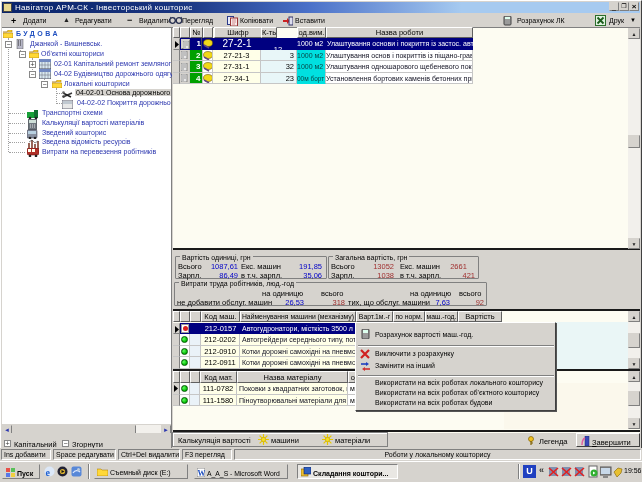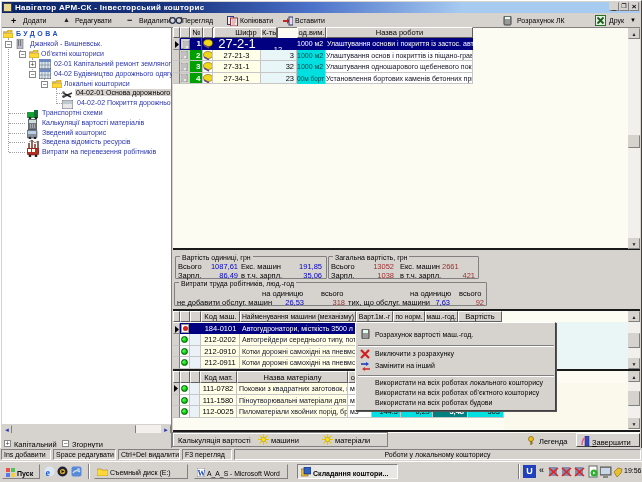--- a/index.html
+++ b/index.html
@@ -47,21 +47,21 @@
 .sbtn{background:#D6D3CE;font-size:5px;text-align:center;line-height:10px;color:#222}
 .dotv{width:0;border-left:1px dotted #a0a0a0}
 .doth{height:0;border-top:1px dotted #a0a0a0}
 </style></head>
 <body>
 
 <div class="ab ol" style="left:0;top:0;width:642px;height:461px;background:#D6D3CE"></div>
 
 <div class="ab" style="left:2px;top:2px;width:638px;height:11px;background:linear-gradient(90deg,#0A246A 0%,#1a3580 28%,#4a70c8 48%,#A6CAF0 72%)"></div>
 <div class="ab" style="left:3px;top:3px;width:9px;height:9px;background:#e8d890;border:1px solid #444"></div>
-<div class="ab" style="left:15px;top:2.5px;color:#fff;font-weight:bold;font-size:8px;letter-spacing:.3px">Навігатор АРМ-СК - Інвесторський кошторис</div>
+<div class="ab" style="left:15px;top:2.5px;color:#fff;font-weight:normal;font-size:8px;letter-spacing:.3px">Навігатор АРМ-СК - Інвесторський кошторис</div>
 
 <div class="ab ol2" style="left:609px;top:2px;width:10px;height:9px;background:#D6D3CE;font-size:7px;text-align:center;line-height:7px">_</div>
 <div class="ab ol2" style="left:619px;top:2px;width:10px;height:9px;background:#D6D3CE;font-size:6px;text-align:center;line-height:7px">❐</div>
 <div class="ab ol2" style="left:629px;top:2px;width:10px;height:9px;background:#D6D3CE;font-size:8px;text-align:center;line-height:8px;font-weight:bold">×</div>
 
 <div class="ab" style="left:2px;top:13px;width:638px;height:15px;background:#D6D3CE;border-bottom:1px solid #808080"></div>
 <div class="ab" id="toolbar-items" style="left:0;top:13px;width:642px;height:15px;font-size:7px">
  <span class="ab" style="left:11px;top:2.5px;font-weight:bold;font-size:9px">+</span>
  <span class="ab" style="left:23px;top:3.5px">Додати</span>
  <span class="ab" style="left:63px;top:3px;font-size:7px;color:#222">▲</span>
@@ -199,40 +199,40 @@
  <div class="ab ol2" style="left:161px;top:425px;width:10px;height:10px;background:#D6D3CE;text-align:center;font-size:6px;line-height:9px">►</div>
 </div>
 
 <div class="ab" style="left:173px;top:28px;width:467px;height:405px;background:#FDFCF2"></div>
 <div id="toptable" class="ab" style="left:0;top:0;width:642px;height:482px">
 
  <div class="hc" style="left:173px;top:27px;width:7px;height:11px"></div>
  <div class="hc" style="left:180px;top:27px;width:10px;height:11px"></div>
  <div class="hc" style="left:190px;top:27px;width:13px;height:11px">№</div>
  <div class="hc" style="left:203px;top:27px;width:10px;height:11px"></div>
- <div class="hc" style="left:214px;top:27px;width:64px;height:11px">Шифр</div>
+ <div class="hc" style="left:214px;top:27px;width:48px;height:11px">Шифр</div>
  <div class="hc" style="left:261px;top:27px;width:16px;height:11px">К-ть</div>
  <div class="hc" style="left:297px;top:27px;width:29px;height:11px">од.вим.</div>
  <div class="hc" style="left:326px;top:27px;width:147px;height:11px">Назва роботи</div>
  <div id="ttrows"></div>
 
  <div class="ab" style="left:180px;top:38px;width:293px;height:11.5px;background:#000080"></div>
  <div class="ab ol2" style="left:173px;top:38px;width:7px;height:11.5px;background:#D6D3CE"><svg width="5" height="7" style="margin:2px 0 0 1px">
         <path d="M0 0l4 3.5L0 7z" fill="#000"></path>
       </svg></div>
  <div class="ab ol2" style="left:180.5px;top:38.5px;width:9px;height:10.5px;background:#D6D3CE"><svg width="7" height="8" style="margin:1px 0 0 1px">
         <rect x="0" y="0" width="6" height="8" fill="#e8e8e8" stroke="#555" stroke-width=".6"></rect>
         <path d="M1 2h4M1 4h4M1 6h2" stroke="#777" stroke-width=".7"></path>
       </svg></div>
  <div class="ab" style="left:190px;top:38px;width:12px;height:11.5px;color:#fff;font-weight:bold;text-align:right;line-height:11.5px;border-right:1px solid #445">1</div>
  <svg class="ab" style="left:203px;top:39px" width="10" height="10">
       <ellipse cx="5" cy="4" rx="4.5" ry="3.5" fill="#F0D818" stroke="#705800" stroke-width=".6"></ellipse>
       <path d="M1 6l5 3" stroke="#604880" stroke-width="1.5"></path>
     </svg>
- <div class="ab" style="left:213px;top:38px;width:48px;height:11.5px;color:#fff;text-align:center;line-height:11.5px;font-size:13px">27-2-1</div>
+ <div class="ab" style="left:213px;top:38px;width:48px;height:11.5px;color:#fff;text-align:center;line-height:11.5px;font-size:10px">27-2-1</div>
  <div class="ab" style="left:261px;top:44px;width:34px;height:11.5px;color:#fff;text-align:center;line-height:11.5px;font-size:7.5px">12</div>
  <div class="ab" style="left:297px;top:38px;width:29px;height:11.5px;color:#fff;line-height:11.5px;font-size:7px">1000 м2</div>
  <div class="ab" style="left:327px;top:38px;width:146px;height:11.5px;color:#fff;line-height:11.5px;font-size:7px;white-space:nowrap;overflow:hidden">Улаштування основи і покриття із застос. автог</div>
 
  <div class="ttrow" style="top:49.5px">
       <i class="m"></i>
       <i class="ic"><svg width="7" height="8" style="margin:1.5px 0 0 1px">
           <rect x="0" y="0" width="6" height="8" fill="#e8e8e8" stroke="#555" stroke-width=".6"></rect>
           <path d="M1 2h4M1 4h4M1 6h2" stroke="#777" stroke-width=".7"></path>
         </svg></i>
@@ -292,21 +292,21 @@
    <span class="ab" style="left:2px;top:14px">Зарпл.</span>
       <span class="ab blu" style="left:28px;top:14px;width:34px;text-align:right">86,49</span>
    <span class="ab" style="left:65px;top:14px">в т.ч. зарпл.</span>
       <span class="ab blu" style="left:112px;top:14px;width:34px;text-align:right">35,06</span>
  </div>
  <div class="gb" style="left:328px;top:256px;width:151px;height:23px">
    <span class="lbl">Загальна вартість, грн</span>
    <span class="ab" style="left:2px;top:5px">Всього</span>
       <span class="ab mar" style="left:32px;top:5px;width:33px;text-align:right">13052</span>
    <span class="ab" style="left:71px;top:5px">Екс. машин</span>
-      <span class="ab mar" style="left:113px;top:5px;width:33px;text-align:left">2661</span>
+      <span class="ab mar" style="left:113px;top:5px;width:33px;text-align:center">2661</span>
    <span class="ab" style="left:2px;top:14px">Зарпл.</span>
       <span class="ab mar" style="left:32px;top:14px;width:33px;text-align:right">1038</span>
    <span class="ab" style="left:71px;top:14px">в т.ч. зарпл.</span>
       <span class="ab mar" style="left:113px;top:14px;width:33px;text-align:right">421</span>
  </div>
  <div class="gb" style="left:174px;top:282px;width:313px;height:24px">
    <span class="lbl">Витрати труда робітників, люд.-год</span>
    <span class="ab" style="left:87px;top:6px">на одиницю</span>
    <span class="ab" style="left:146px;top:6px">всього</span>
    <span class="ab" style="left:235px;top:6px">на одиницю</span>
@@ -331,21 +331,21 @@
  <div class="hc" style="left:425px;top:311px;width:33px;height:11px;font-size:6.8px;line-height:10px">маш.-год.</div>
  <div class="hc" style="left:458px;top:311px;width:44px;height:11px;line-height:10px">Вартість</div>
 
  <div class="ab" style="left:180px;top:322.5px;width:176px;height:11.5px;background:#000080"></div>
  <div class="ab ol2" style="left:173px;top:322.5px;width:7px;height:11.5px;background:#D6D3CE"><svg width="5" height="7" style="margin:2px 0 0 1px">
         <path d="M0 0l4 3.5L0 7z" fill="#000"></path>
       </svg></div>
  <div class="ab" style="left:181px;top:323.5px;width:8px;height:9.5px;background:#fff;border:1px solid #999">
       <span style="display:block;width:5px;height:5px;border-radius:50%;background:#D82020;margin:1.5px 0 0 0.5px"></span>
     </div>
- <div class="ab" style="left:201px;top:322.5px;width:39px;height:11.5px;color:#fff;text-align:center;line-height:11.5px;font-size:7.5px">184-0101</div>
+ <div class="ab" style="left:201px;top:322.5px;width:39px;height:11.5px;color:#fff;text-align:center;line-height:11.5px;font-size:7.5px">212-0157</div>
  <div class="ab" style="left:242px;top:322.5px;width:114px;height:11.5px;color:#fff;line-height:11.5px;font-size:7px;overflow:hidden;white-space:nowrap">Автогудронатори, місткість 3500 л</div>
  <div class="mrow" style="top:334px">
       <i class="m"></i>
       <i class="ic"><span class="grc"></span></i>
       <i class="nr"></i>
       <i class="kd">212-0202</i>
       <i class="nm">Автогрейдери середнього типу, поту</i>
     </div>
  <div class="mrow" style="top:345.5px">
       <i class="m"></i>
@@ -393,32 +393,20 @@
       <i class="m"></i>
       <i class="ic"><span class="grc"></span></i>
       <i class="nr"></i>
       <i class="kd">111-1580</i>
       <i class="nm">Піноутворювальні матеріали для</i>
       <i class="od">м</i>
       <i class="c1" style="background:#00E0E0"></i>
       <i class="c2" style="background:#00E0E0"></i>
       <i class="c3"></i>
       <i class="c4" style="background:#00E0E0"></i>
-    </div>
- <div class="mt-row" style="top:406px">
-      <i class="m"></i>
-      <i class="ic"><span class="grc"></span></i>
-      <i class="nr"></i>
-      <i class="kd">112-0025</i>
-      <i class="nm">Пиломатеріали хвойних порід, бру</i>
-      <i class="od">м3</i>
-      <i class="c1" style="background:#00E0E0;text-align:right;padding-right:2px">144.5</i>
-      <i class="c2" style="background:#00E0E0;text-align:right;padding-right:2px">0,29</i>
-      <i class="c3">3,48</i>
-      <i class="c4" style="background:#00E0E0;text-align:right;padding-right:3px">503</i>
     </div>
  <div class="ab" style="left:504px;top:383px;width:124px;height:46px;background:#FBF8EC"></div>
  <div class="ab" style="left:173px;top:429.5px;width:467px;height:2px;background:#1a1a1a"></div>
 </div>
 <div id="scrollbars" class="ab" style="left:0;top:0;width:642px;height:482px">
  <div class="ab" style="left:628px;top:28px;width:12px;height:221px;background:#F2F0EC"></div>
  <div class="ab ol2 sbtn" style="left:628px;top:28px;width:12px;height:11px">▲</div>
  <div class="ab ol2" style="left:628px;top:135px;width:12px;height:13px;background:#D6D3CE"></div>
  <div class="ab ol2 sbtn" style="left:628px;top:238px;width:12px;height:11px">▼</div>
  <div class="ab" style="left:628px;top:311px;width:12px;height:58px;background:#F2F0EC"></div>

